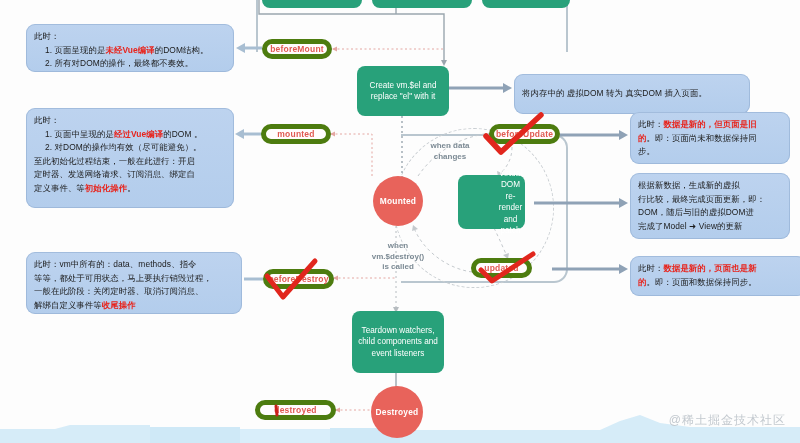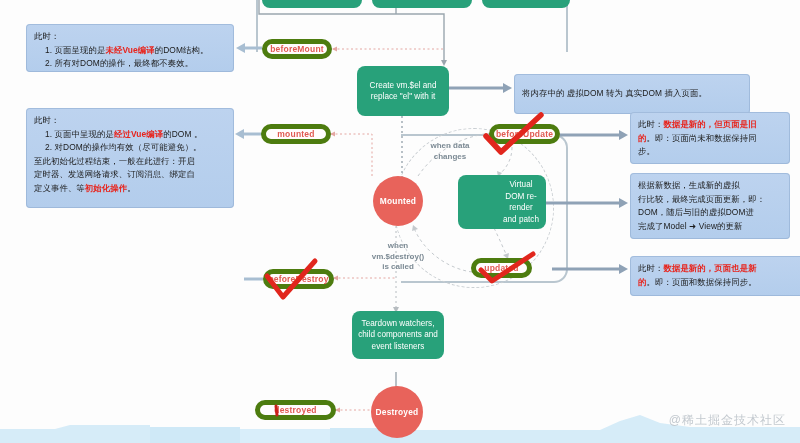--- a/index.html
+++ b/index.html
@@ -12,21 +12,21 @@
   }
   #stage{position:absolute;left:0;top:0;width:800px;height:443px;overflow:hidden;background:#fdfdfd;}
 
   
   .skyline{position:absolute;left:0;bottom:0;width:800px;height:40px;pointer-events:none;}
 
   
   .note{
     position:absolute;
     background:linear-gradient(180deg,#bdd3ef 0%,#b3cdec 100%);
-    border-radius:4px;
+    border-radius:9px;
     color:#1b1b1b;
     font-size:8.4px;
     line-height:13.5px;
     padding:6px 8px;
     box-sizing:border-box;
     letter-spacing:0.1px;
     box-shadow:0 0 0 1px rgba(140,170,205,.55) inset;
   }
   .note .ln{white-space:nowrap;}
   .note .ind{padding-left:11px;}
@@ -194,20 +194,26 @@
 
   <div class="note" style="left:26px;top:108px;width:208px;height:100px;">
     <div class="ln">此时：</div>
     <div class="ln ind"><span>1. 页面中呈现的是</span><span class="hl">经过Vue编译</span><span>的DOM 。</span></div>
     <div class="ln ind">2. 对DOM的操作均有效（尽可能避免）。</div>
     <div class="ln">至此初始化过程结束，一般在此进行：开启</div>
     <div class="ln">定时器、发送网络请求、订阅消息、绑定自</div>
     <div class="ln"><span>定义事件、等</span><span class="hl">初始化操作</span><span>。</span></div>
   </div>
 
+  <div class="note" style="left:26px;top:252px;width:216px;height:62px;">
+    <div class="ln">此时：vm中所有的：data、methods、指令</div>
+    <div class="ln">等等，都处于可用状态，马上要执行销毁过程，</div>
+    <div class="ln">一般在此阶段：关闭定时器、取消订阅消息、</div>
+    <div class="ln"><span>解绑自定义事件等</span><span class="hl">收尾操作</span></div>
+  </div>
 
   <div class="note" style="left:514px;top:74px;width:236px;height:40px;display:flex;align-items:center;">
     <div class="ln">将内存中的 虚拟DOM 转为 真实DOM 插入页面。</div>
   </div>
 
   <div class="note" style="left:630px;top:112px;width:160px;height:52px;">
     <div class="ln"><span>此时：</span><span class="hl">数据是新的，</span><span class="hl">但页面是旧</span></div>
     <div class="ln"><span class="hl">的</span><span>。即：页面尚未和数据保持同</span></div>
     <div class="ln">步。</div>
   </div>
@@ -245,25 +251,25 @@
   </div>
 
   <div class="pill" style="left:255px;top:400px;width:81px;height:20px;">
     <span>destroyed</span>
   </div>
 
   <div class="gbox" style="left:357px;top:66px;width:92px;height:50px;">
     <span>Create vm.$el and replace "el" with it</span>
   </div>
 
-  <div class="gbox" style="left:458px;top:175px;width:88px;height:54px;padding-left:44px;">
+  <div class="gbox" style="left:458px;top:175px;width:67px;height:54px;padding-left:44px;">
     <span>Virtual DOM re-render and patch</span>
   </div>
 
-  <div class="gbox" style="left:352px;top:311px;width:92px;height:48px;">
+  <div class="gbox" style="left:352px;top:311px;width:92px;height:62px;">
     <span>Teardown watchers, child components and event listeners</span>
   </div>
 
   <div class="circle" style="left:373px;top:176px;width:50px;height:50px;">
     <span>Mounted</span>
   </div>
 
   <div class="circle" style="left:371px;top:386px;width:52px;height:52px;">
     <span>Destroyed</span>
   </div>

